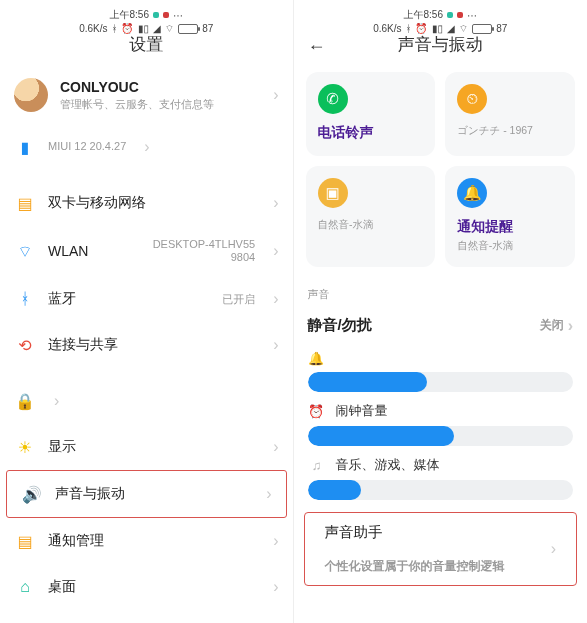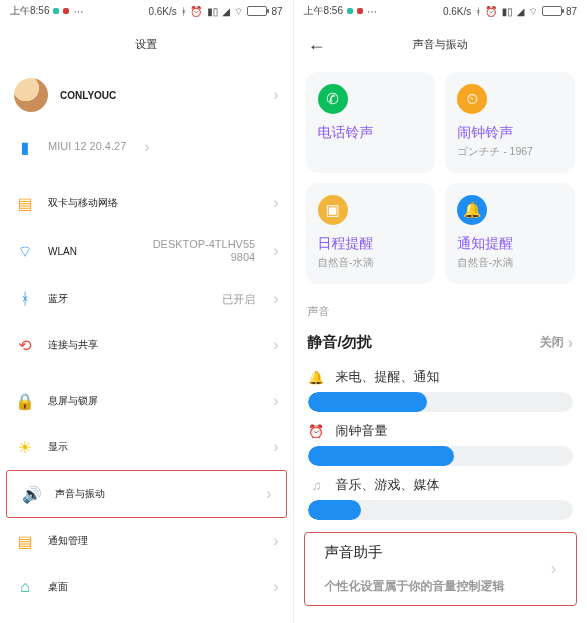--- a/index.html
+++ b/index.html
@@ -17,46 +17,47 @@
   .pane-left { border-right: 1px solid #eee; }
   
   .statusbar {
     height: 22px;
     display: flex;
     align-items: center;
     padding: 8px 10px;
     font-size: 10px;
     color: #444;
     justify-content: space-between;
+    flex-direction: column;
   }
   .sb-left, .sb-right { display: flex; align-items: center; gap: 4px; }
   .sb-dot { width: 6px; height: 6px; border-radius: 2px; }
   .sb-dot.teal { background: #2bbfa4; }
   .sb-dot.red { background: #d23c3c; }
   .sb-batt {
     width: 20px; height: 10px; border: 1px solid #666; border-radius: 2px;
     position: relative; display: inline-block;
   }
   .sb-batt::after { content:""; position:absolute; right:-3px; top:2px; width:2px; height:4px; background:#666; border-radius:1px;}
   
   .page-header {
     height: 44px; display:flex; align-items:center; justify-content:center; position: relative;
   }
   .page-header .back {
     position:absolute; left:14px; font-size:18px; color:#333;
   }
-  .page-header h1 { font-size: 11px; font-weight: 500; font-family: Liberation Serif, serif; }
+  .page-header h1 { font-size: 17px; font-weight: 500; font-family: Liberation Serif, serif; }
   
   .row {
     display:flex; align-items:center; padding: 12px 14px; gap: 12px;
     position: relative;
   }
   .row .icon { width: 22px; height: 22px; display:flex; align-items:center; justify-content:center; font-size:16px; }
   .row .content { flex: 1; min-width:0; }
-  .row .title { font-size: 10px; color:#222; }
+  .row .title { font-size: 14px; color:#222; }
   .row .sub { font-size: 11px; color:#9a9a9a; margin-top:2px; }
   .row .right { font-size: 11px; color:#9a9a9a; text-align:right; white-space:pre-line; line-height:1.2; }
   .row .chev { color:#ccc; font-size:16px; margin-left:6px; }
   .divider { height: 10px; }
   .avatar {
     width: 34px; height: 34px; border-radius: 50%;
     background: radial-gradient(circle at 35% 30%, #f6d6a8 0 40%, #c98e5a 41% 100%);
   }
   .highlight-box {
     border: 1px solid #d9534f;
@@ -66,21 +67,21 @@
   .cards {
     display:grid; grid-template-columns: 1fr 1fr; gap:10px; padding: 6px 12px 10px;
   }
   .card {
     background:#f6f7f8; border-radius:12px; padding:12px 12px 14px;
   }
   .card-icon {
     width:30px; height:30px; border-radius:50%; display:flex; align-items:center; justify-content:center;
     color:#fff; font-size:15px; margin-bottom:10px;
   }
-  .card-title { font-size:14px; color:#8b5cf6; font-weight:400; }
+  .card-title { font-size:14px; color:#4c1d95; font-weight:700; }
   .card-sub { font-size:10.5px; color:#9a9a9a; margin-top:3px; white-space:nowrap; overflow:hidden; text-overflow:ellipsis;}
   .section-label { font-size:11px; color:#9a9a9a; padding: 10px 14px 4px; }
   .simple-row {
     display:flex; align-items:center; justify-content:space-between; padding:10px 14px;font-weight:bold;
   }
   .simple-row .t { font-size:15px; color:#222; }
   .simple-row .v { font-size:12px; color:#9a9a9a; display:flex; align-items:center; gap:4px;}
   
   .slider-row { padding: 6px 14px 4px; }
   .slider-head { display:flex; align-items:center; gap:10px; color:#b8b8b8; font-size:13px; margin-bottom:6px;}
@@ -130,20 +131,21 @@
   </div>
 
   <div class="page-header">
     <h1>设置</h1>
   </div>
 
   <div class="row">
     <div class="avatar"></div>
     <div class="content">
       <div class="title" style="font-weight:600">CONLYOUC</div>
+      <div class="sub">管理帐号、云服务、支付信息等</div>
     </div>
     <span class="chev">›</span>
   </div>
 
   <div class="row">
     <span class="icon c-blue">▮</span>
     <div class="right">MIUI 12 20.4.27</div>
     <span class="chev">›</span>
   </div>
 
@@ -181,23 +183,20 @@
     <div class="content">
         <div class="title">连接与共享</div>
       </div>
     <span class="chev">›</span>
   </div>
 
   <div class="divider"></div>
 
   <div class="row">
     <span class="icon c-red">🔒</span>
-    <div class="content">
-        <div class="title">息屏与锁屏</div>
-      </div>
     <span class="chev">›</span>
   </div>
 
   <div class="row">
     <span class="icon c-yellow">☀</span>
     <div class="content">
         <div class="title">显示</div>
       </div>
     <span class="chev">›</span>
   </div>
@@ -254,26 +253,24 @@
     <h1>声音与振动</h1>
   </div>
 
   <div class="cards">
     <div class="card">
       <div class="card-icon bg-green">✆</div>
       <div class="card-title">电话铃声</div>
     </div>
     <div class="card">
       <div class="card-icon bg-orange">⏲</div>
-      <div class="card-title">闹钟铃声</div>
       <div class="card-sub">ゴンチチ - 1967</div>
     </div>
     <div class="card">
       <div class="card-icon bg-yorange">▣</div>
-      <div class="card-title">日程提醒</div>
       <div class="card-sub">自然音-水滴</div>
     </div>
     <div class="card">
       <div class="card-icon bg-blue">🔔</div>
       <div class="card-title">通知提醒</div>
       <div class="card-sub">自然音-水滴</div>
     </div>
   </div>
 
   <div class="section-label">声音</div>
@@ -282,21 +279,20 @@
     <span class="t">静音/勿扰</span>
     <span class="v">
       <span>关闭</span>
       <span style="color:#ccc;font-size:16px;">›</span>
     </span>
   </div>
 
   <div class="slider-row">
     <div class="slider-head">
       <span class="si">🔔</span>
-      <span class="sl">来电、提醒、通知</span>
     </div>
     <div class="slider-track">
       <div class="slider-fill" style="width:45%"></div>
     </div>
   </div>
 
   <div class="slider-row">
     <div class="slider-head">
       <span class="si">⏰</span>
       <span class="sl">闹钟音量</span>

